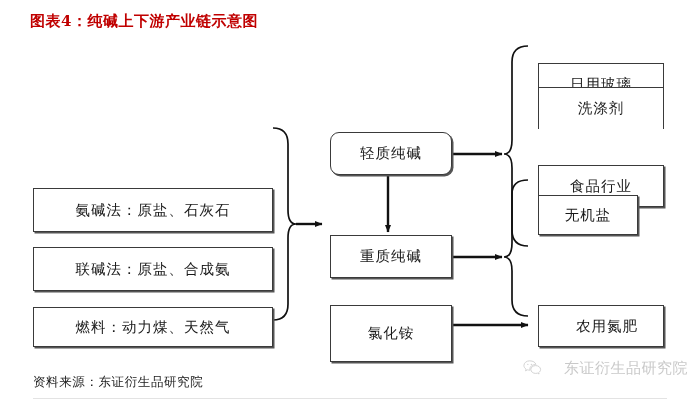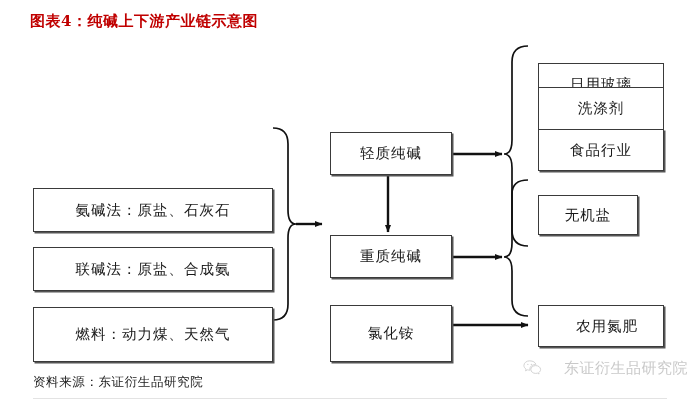--- a/index.html
+++ b/index.html
@@ -54,20 +54,21 @@
     white-space: nowrap;
     box-shadow: 1.5px 1.5px 0 #555;
   }
   .node.stacked {
     box-shadow: none;
     border-bottom-width: 0;
   }
   .node.stacked-last {
     box-shadow: 1.5px 1.5px 0 #555;
     border-bottom-width: 1.6px;
+    margin-top: 36px;
   }
   
   .connectors {
     position: absolute;
     left: 0; top: 0;
     width: 700px;
     height: 330px;
     pointer-events: none;
   }
   
@@ -139,25 +140,25 @@
 
       <line x1="452" y1="293" x2="528" y2="293" stroke="#111" stroke-width="2.4" marker-end="url(#arrow)"></line>
     </svg>
 
     <div class="node" style="left:33px; top:156px; width:240px; height:44px;">
       <span>氨碱法：原盐、石灰石</span>
     </div>
     <div class="node" style="left:33px; top:215px; width:240px; height:44px;">
       <span>联碱法：原盐、合成氨</span>
     </div>
-    <div class="node" style="left:33px; top:275px; width:240px; height:55px;">
+    <div class="node" style="left:33px; top:275px; width:240px; height:40px;">
       <span>燃料：动力煤、天然气</span>
     </div>
 
-    <div class="node" style="left:330px; top:100px; width:122px; height:43px;">
+    <div class="node" style="left:330px; top:100px; width:122px; height:43px;border-radius:9px;">
       <span>轻质纯碱</span>
     </div>
     <div class="node" style="left:330px; top:203px; width:122px; height:43px;">
       <span>重质纯碱</span>
     </div>
     <div class="node" style="left:330px; top:273px; width:122px; height:57px;">
       <span>氯化铵</span>
     </div>
 
     <div class="node stacked" style="left:538px; top:13px; width:126px; height:42px;margin-top:18px;">

